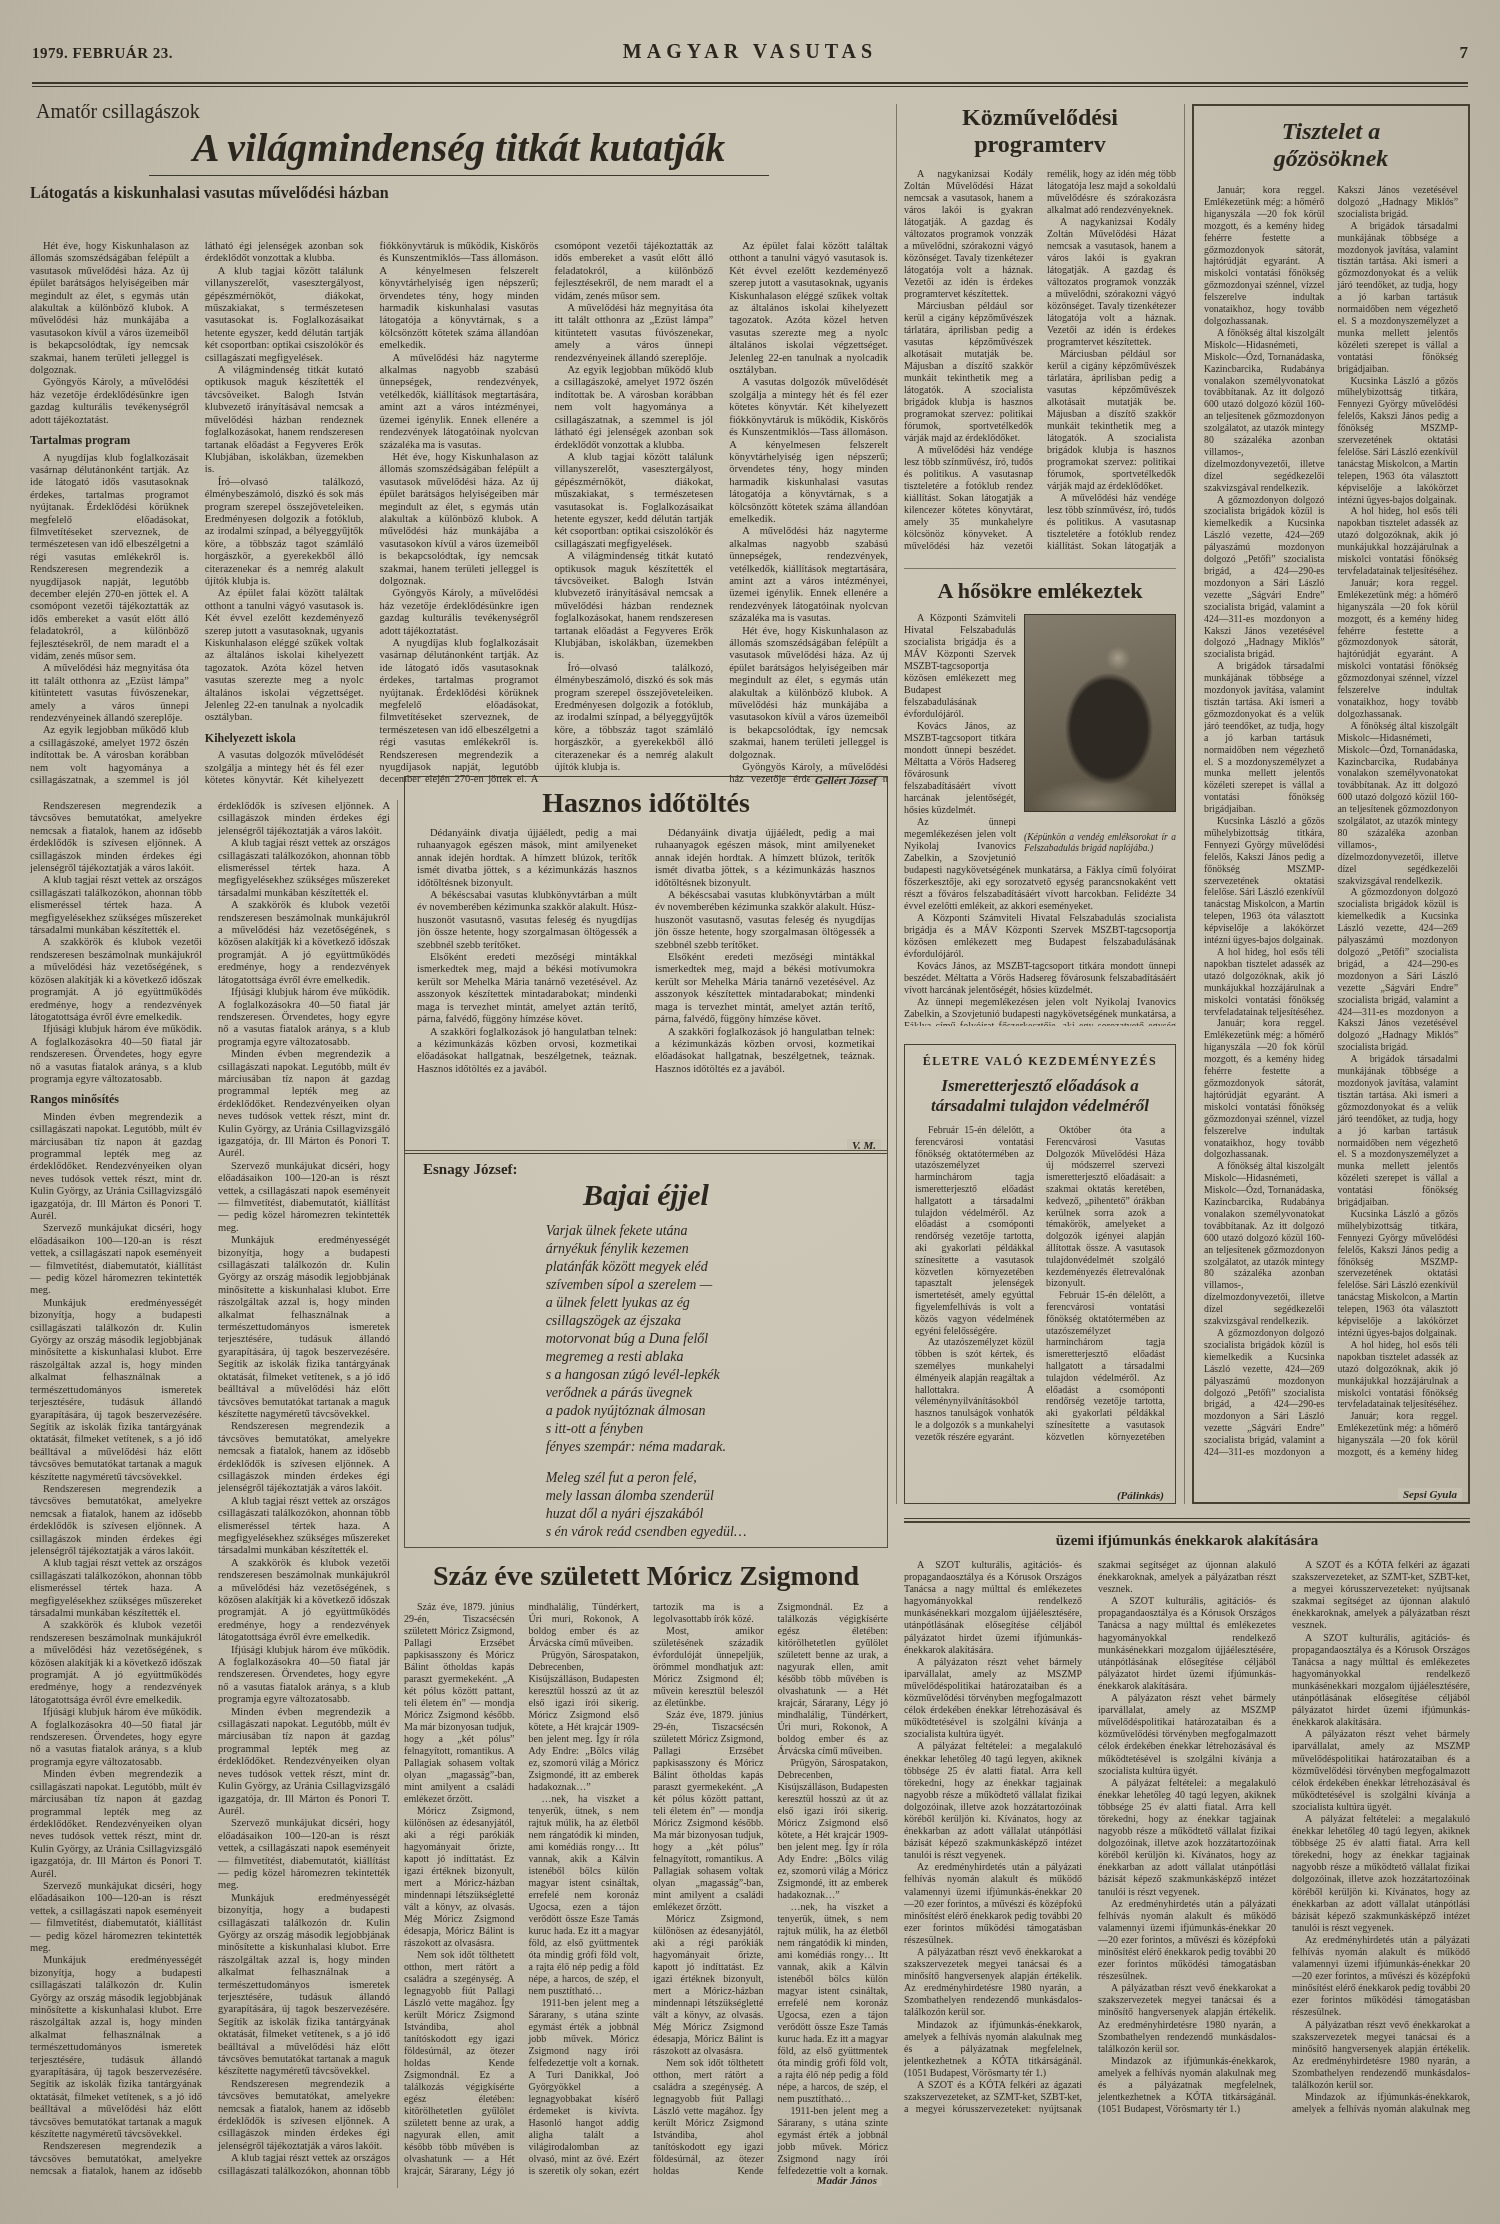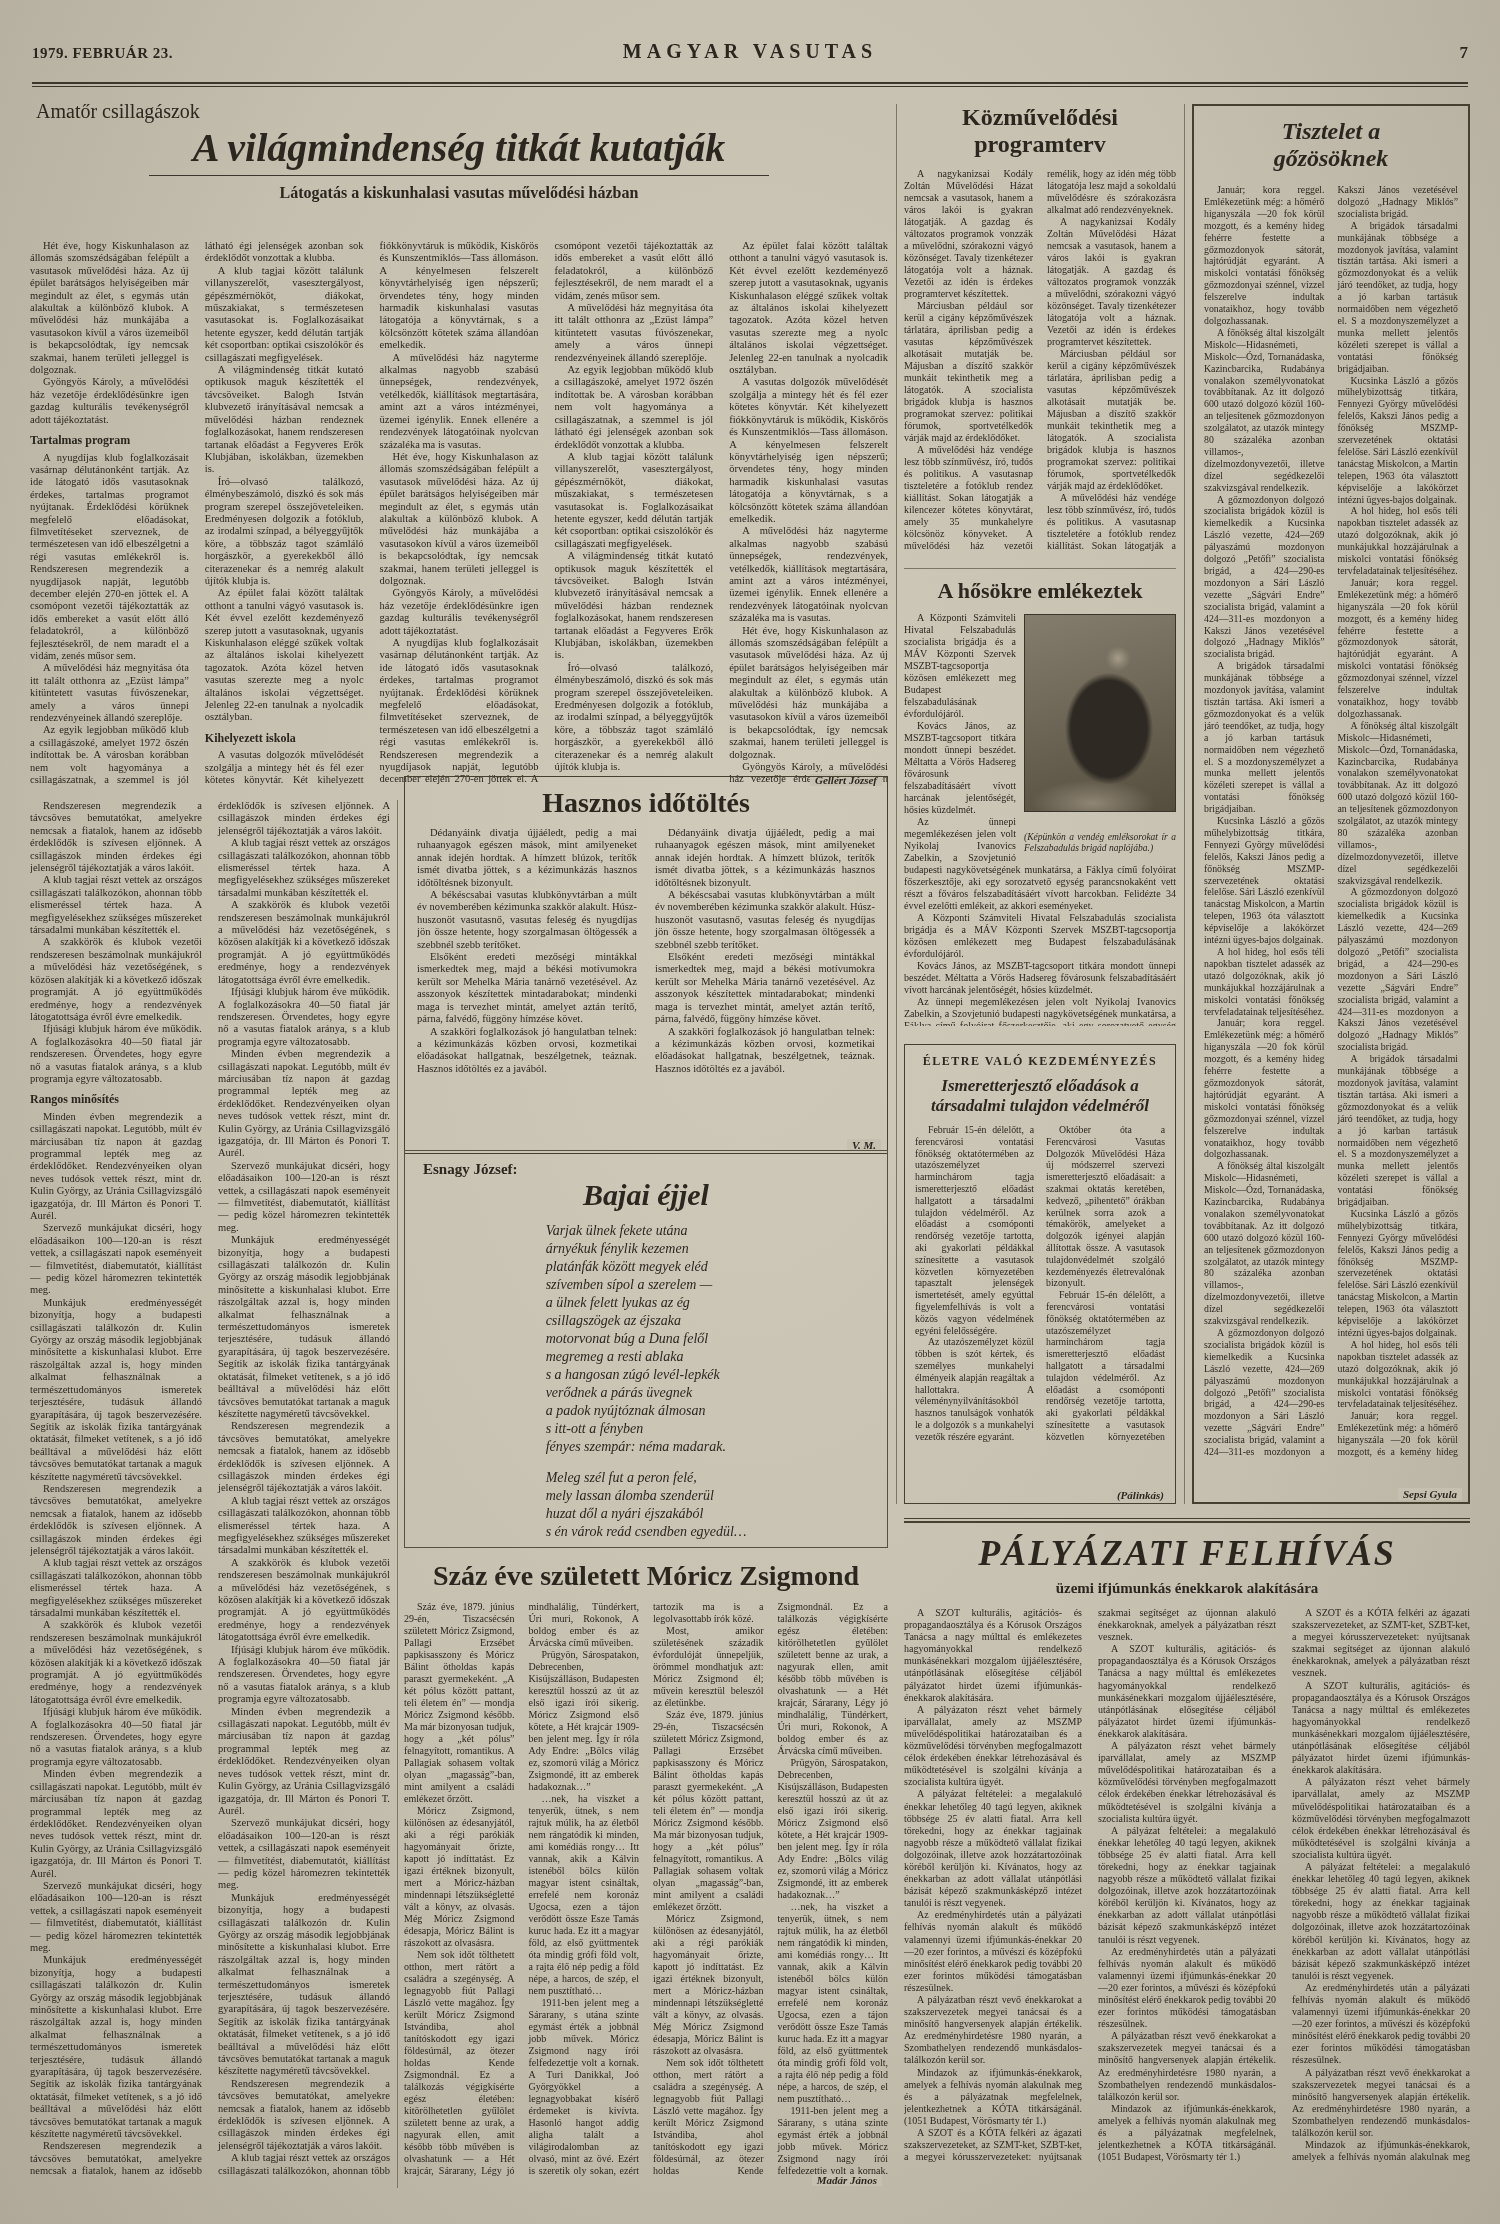--- a/index.html
+++ b/index.html
@@ -19,21 +19,21 @@
 
 .body{column-fill:auto;overflow:hidden;font-size:10.5px;line-height:12.4px;text-align:justify;position:relative}
 .para{margin:0;text-indent:13px}
 .crosshead{text-align:left;font-weight:bold;font-size:12px;margin:8px 0 5px;text-indent:0}
 .sign{position:absolute;right:6px;bottom:2px;font-weight:bold;font-style:italic;font-size:11px;background:#c6c0b1;padding:0 5px}
 
 #astro-head{left:30px;top:100px;width:858px}
 #astro-head .kicker{font-size:20px;margin-left:6px}
 #astro-head h1{font-size:40px;font-style:italic;font-weight:bold;text-align:center;line-height:46px;margin-top:2px}
 #astro-head .hl-rule{width:620px;margin:4px auto 8px;border-bottom:1.5px solid #3c372c}
-#astro-head h2{font-size:16px;font-weight:bold;text-align:center}
+#astro-head h2{font-size:16px;font-weight:bold;text-align:left}
 #astro-b1{left:30px;top:240px;width:858px;height:548px}
 #astro-b1 .body{height:548px;column-count:5;column-gap:16px}
 #astro-b2{left:30px;top:800px;width:360px;height:1388px}
 #astro-b2 .body{height:1388px;column-count:2;column-gap:16px}
 
 #hasznos{left:404px;top:776px;width:484px;height:378px;border:1.5px solid #45402f;padding:10px 12px 8px}
 #hasznos .boxtitle{text-align:center;font-size:28px;font-weight:bold;margin-bottom:8px}
 #hasznos .body{height:262px;column-count:2;column-gap:18px}
 
 #poem{left:404px;top:1150px;width:484px;height:398px;border:1px solid #55503f;padding:10px 18px;overflow:hidden}
@@ -295,21 +295,20 @@
         <p class="para">A brigádok társadalmi munkájának többsége a mozdonyok javítása, valamint tisztán tartása. Aki ismeri a gőzmozdonyokat és a velük járó teendőket, az tudja, hogy a jó karban tartásuk normaidőben nem végezhető el. S a mozdonyszemélyzet a munka mellett jelentős közéleti szerepet is vállal a vontatási főnökség brigádjaiban.</p>
         <p class="para">Kucsinka László a gőzös műhelybizottság titkára, Fennyezi György művelődési felelős, Kakszi János pedig a főnökség MSZMP-szervezetének oktatási felelőse. Sári László ezenkívül tanácstag Miskolcon, a Martin telepen, 1963 óta választott képviselője a lakókörzet intézni ügyes-bajos dolgainak.</p>
         <p class="para">A hol hideg, hol esős téli napokban tisztelet adassék az utazó dolgozóknak, akik jó munkájukkal hozzájárulnak a miskolci vontatási főnökség tervfeladatainak teljesítéséhez.</p>
         <p class="para">Január; kora reggel. Emlékezetünk még: a hőmérő higanyszála —20 fok körül mozgott, és a kemény hideg fehérre festette a gőzmozdonyok sátorát, hajtórúdját egyaránt. A miskolci vontatási főnökség gőzmozdonyai szénnel, vízzel felszerelve indultak vonataikhoz, hogy tovább dolgozhassanak.</p>
       </div>
     <div class="sign">Sepsi Gyula</div>
   </section>
 
   <section id="palyazat">
     <div class="toprule"></div>
-    <h1>PÁLYÁZATI FELHÍVÁS</h1>
     <div class="pa-sub">üzemi ifjúmunkás énekkarok alakítására</div>
     <div class="body justified">
         <p class="para">A SZOT kulturális, agitációs- és propagandaosztálya és a Kórusok Országos Tanácsa a nagy múlttal és emlékezetes hagyományokkal rendelkező munkásénekkari mozgalom újjáélesztésére, utánpótlásának elősegítése céljából pályázatot hirdet üzemi ifjúmunkás-énekkarok alakítására.</p>
         <p class="para">A pályázaton részt vehet bármely iparvállalat, amely az MSZMP művelődéspolitikai határozataiban és a közművelődési törvényben megfogalmazott célok érdekében énekkar létrehozásával és működtetésével is szolgálni kívánja a szocialista kultúra ügyét.</p>
         <p class="para">A pályázat feltételei: a megalakuló énekkar lehetőleg 40 tagú legyen, akiknek többsége 25 év alatti fiatal. Arra kell törekedni, hogy az énekkar tagjainak nagyobb része a működtető vállalat fizikai dolgozóinak, illetve azok hozzátartozóinak köréből kerüljön ki. Kívánatos, hogy az énekkarban az adott vállalat utánpótlási bázisát képező szakmunkásképző intézet tanulói is részt vegyenek.</p>
         <p class="para">Az eredményhirdetés után a pályázati felhívás nyomán alakult és működő valamennyi üzemi ifjúmunkás-énekkar 20—20 ezer forintos, a művészi és középfokú minősítést elérő énekkarok pedig további 20 ezer forintos működési támogatásban részesülnek.</p>
         <p class="para">A pályázatban részt vevő énekkarokat a szakszervezetek megyei tanácsai és a minősítő hangversenyek alapján értékelik. Az eredményhirdetésre 1980 nyarán, a Szombathelyen rendezendő munkásdalos-találkozón kerül sor.</p>
         <p class="para">Mindazok az ifjúmunkás-énekkarok, amelyek a felhívás nyomán alakulnak meg és a pályázatnak megfelelnek, jelentkezhetnek a KÓTA titkárságánál. (1051 Budapest, Vörösmarty tér 1.)</p>
         <p class="para">A SZOT és a KÓTA felkéri az ágazati szakszervezeteket, az SZMT-ket, SZBT-ket, a megyei kórusszervezeteket: nyújtsanak szakmai segítséget az újonnan alakuló énekkaroknak, amelyek a pályázatban részt vesznek.</p>
         <p class="para">A SZOT kulturális, agitációs- és propagandaosztálya és a Kórusok Országos Tanácsa a nagy múlttal és emlékezetes hagyományokkal rendelkező munkásénekkari mozgalom újjáélesztésére, utánpótlásának elősegítése céljából pályázatot hirdet üzemi ifjúmunkás-énekkarok alakítására.</p>

